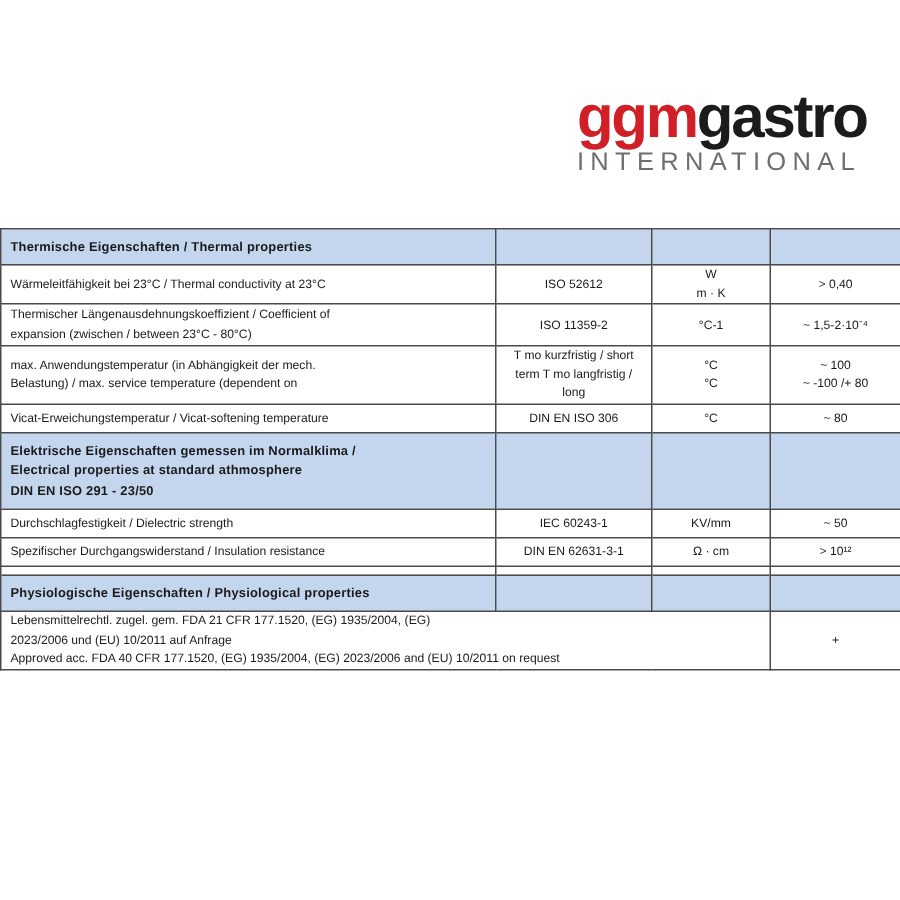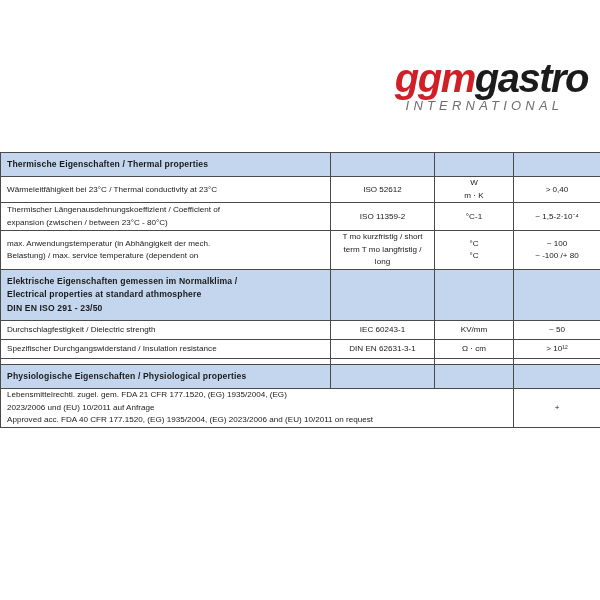--- a/index.html
+++ b/index.html
@@ -14,36 +14,35 @@
     font-family: "Liberation Sans", sans-serif;
     color: #1a1a1a;
     position: relative;
   }
 
   
   .logo-block {
     position: absolute;
     right: 12px;
     top: 58px;
-    text-align: center;
+    text-align: left;
     line-height: 1;
     user-select: none;
-    font-style: italic;
   }
   .logo-word {
     font-size: 40px;
     font-weight: bold;
     letter-spacing: -1.5px;
     line-height: 40px;
     white-space: nowrap;
   }
   .logo-ggm { color: #d01f26; }
   .logo-gastro { color: #1b1b1b; }
   .logo-sub {
-    font-size: 13px;
+    font-size: 17px;
     letter-spacing: 4.2px;
     color: #6e6e6e;
     margin-top: 1px;
     margin-right: 14px;
     white-space: nowrap;
   }
 
   
   .sheet {
     position: absolute;
@@ -162,20 +161,26 @@
             </span>
           </td>
         <td class="num">
             <span class="lines">
               <span>~ 100</span>
               <span>~ -100 /+ 80</span>
             </span>
           </td>
       </tr>
 
+      <tr class="single">
+        <td>Vicat-Erweichungstemperatur / Vicat-softening temperature</td>
+        <td class="num">DIN EN ISO 306</td>
+        <td class="num">°C</td>
+        <td class="num">~ 80</td>
+      </tr>
 
 
       <tr class="section">
         <td class="sec-label">
             <span class="lines">
               <span>Elektrische Eigenschaften gemessen im Normalklima /</span>
               <span>Electrical properties at standard athmosphere</span>
               <span>DIN EN ISO 291 - 23/50</span>
             </span>
           </td>

